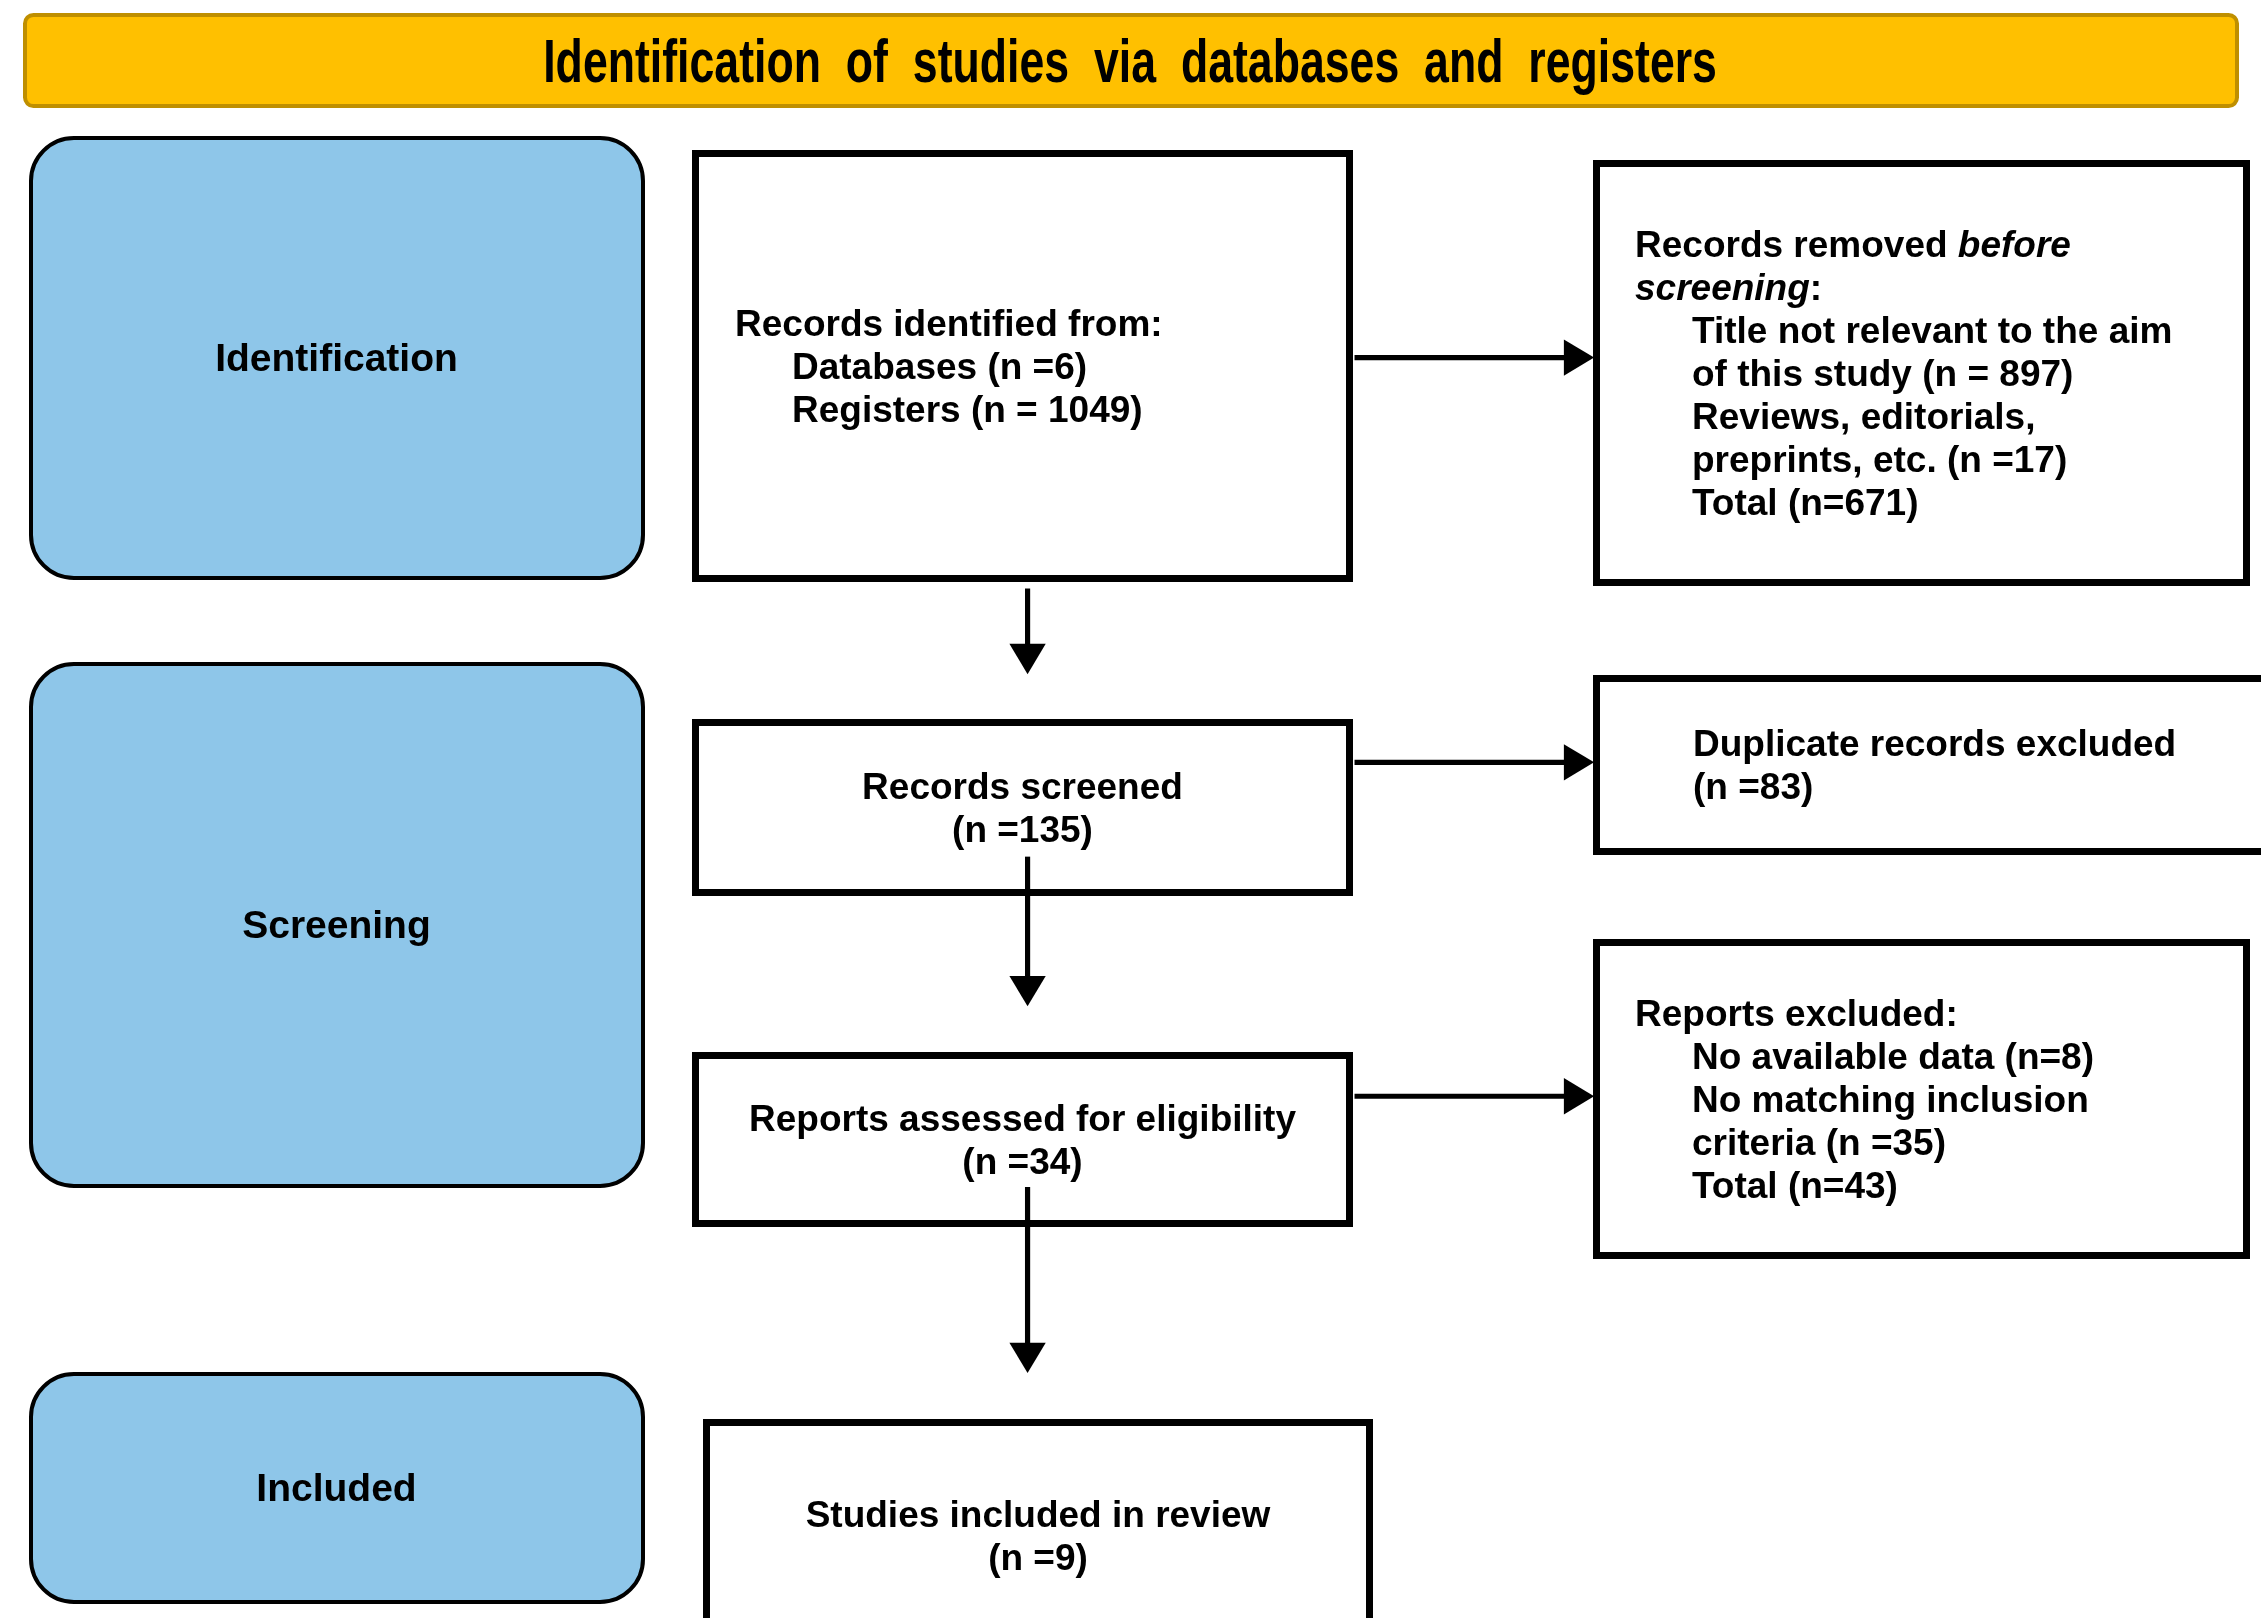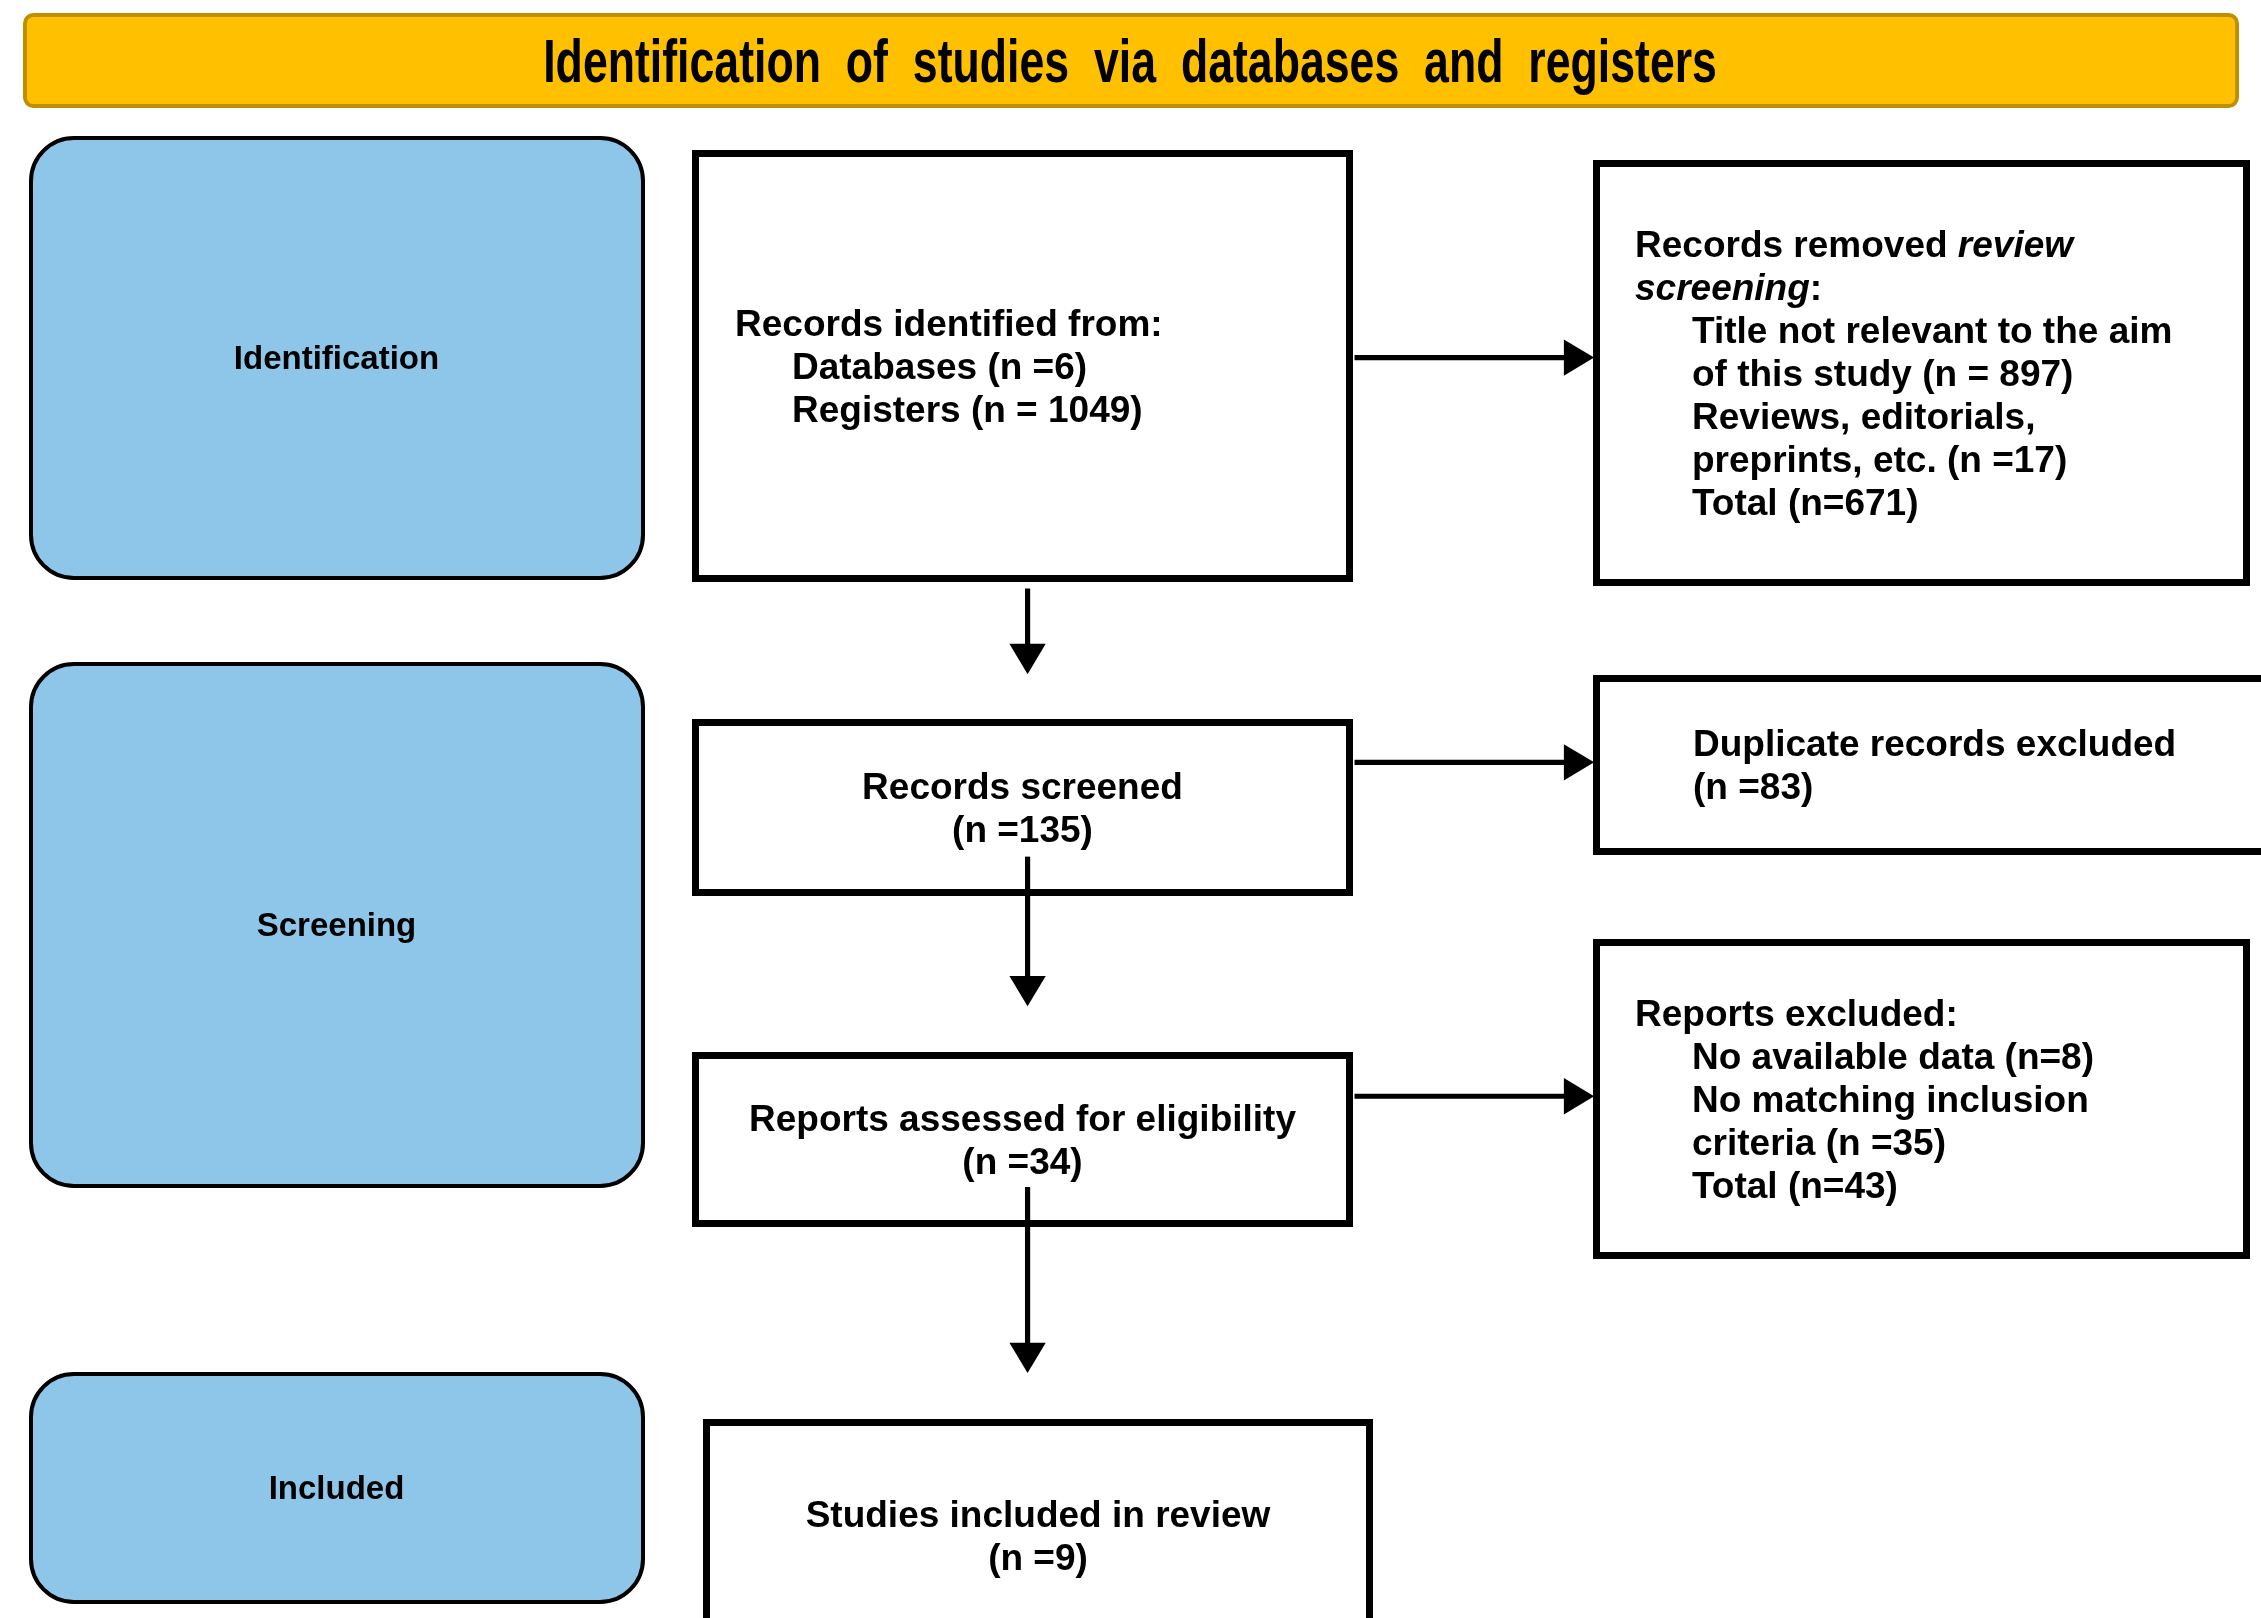--- a/index.html
+++ b/index.html
@@ -42,21 +42,21 @@
 
   
   .stage {
     position: absolute;
     background: var(--stage_fill, #8EC6E9);
     border: 4.3px solid var(--ink, #000000);
     border-radius: 45px;
     display: flex;
     align-items: center;
     justify-content: center;
-    font-size: 33px;
+    font-size: 39px;
   }
   #stage-identification { left: 28.5px; top: 136px;  width: 616px; height: 444px; }
   #stage-screening      { left: 28.5px; top: 662px;  width: 616px; height: 526px; }
   #stage-included       { left: 28.5px; top: 1372px; width: 616px; height: 232px; }
 
   
   .fbox {
     position: absolute;
     background: var(--box_bg, #ffffff);
     border: 7.8px solid var(--ink, #000000);
@@ -106,21 +106,21 @@
     <span>Included</span>
   </div>
 
   <div class="fbox" id="box-records-identified">
       <div class="line"><span>Records identified from:</span></div>
       <div class="line ind"><span>Databases (n =6)</span></div>
       <div class="line ind"><span>Registers (n = 1049)</span></div>
     </div>
 
   <div class="fbox" id="box-records-removed">
-      <div class="line"><span>Records removed </span><span class="it">review</span></div>
+      <div class="line"><span>Records removed </span><span class="it">before</span></div>
       <div class="line"><span class="it">screening</span><span>:</span></div>
       <div class="line ind"><span>Title not relevant to the aim</span></div>
       <div class="line ind"><span>of this study (n = 897)</span></div>
       <div class="line ind"><span>Reviews, editorials,</span></div>
       <div class="line ind"><span>preprints, etc. (n =17)</span></div>
       <div class="line ind"><span>Total (n=671)</span></div>
     </div>
 
   <div class="fbox center" id="box-records-screened">
       <div class="line"><span>Records screened</span></div>

